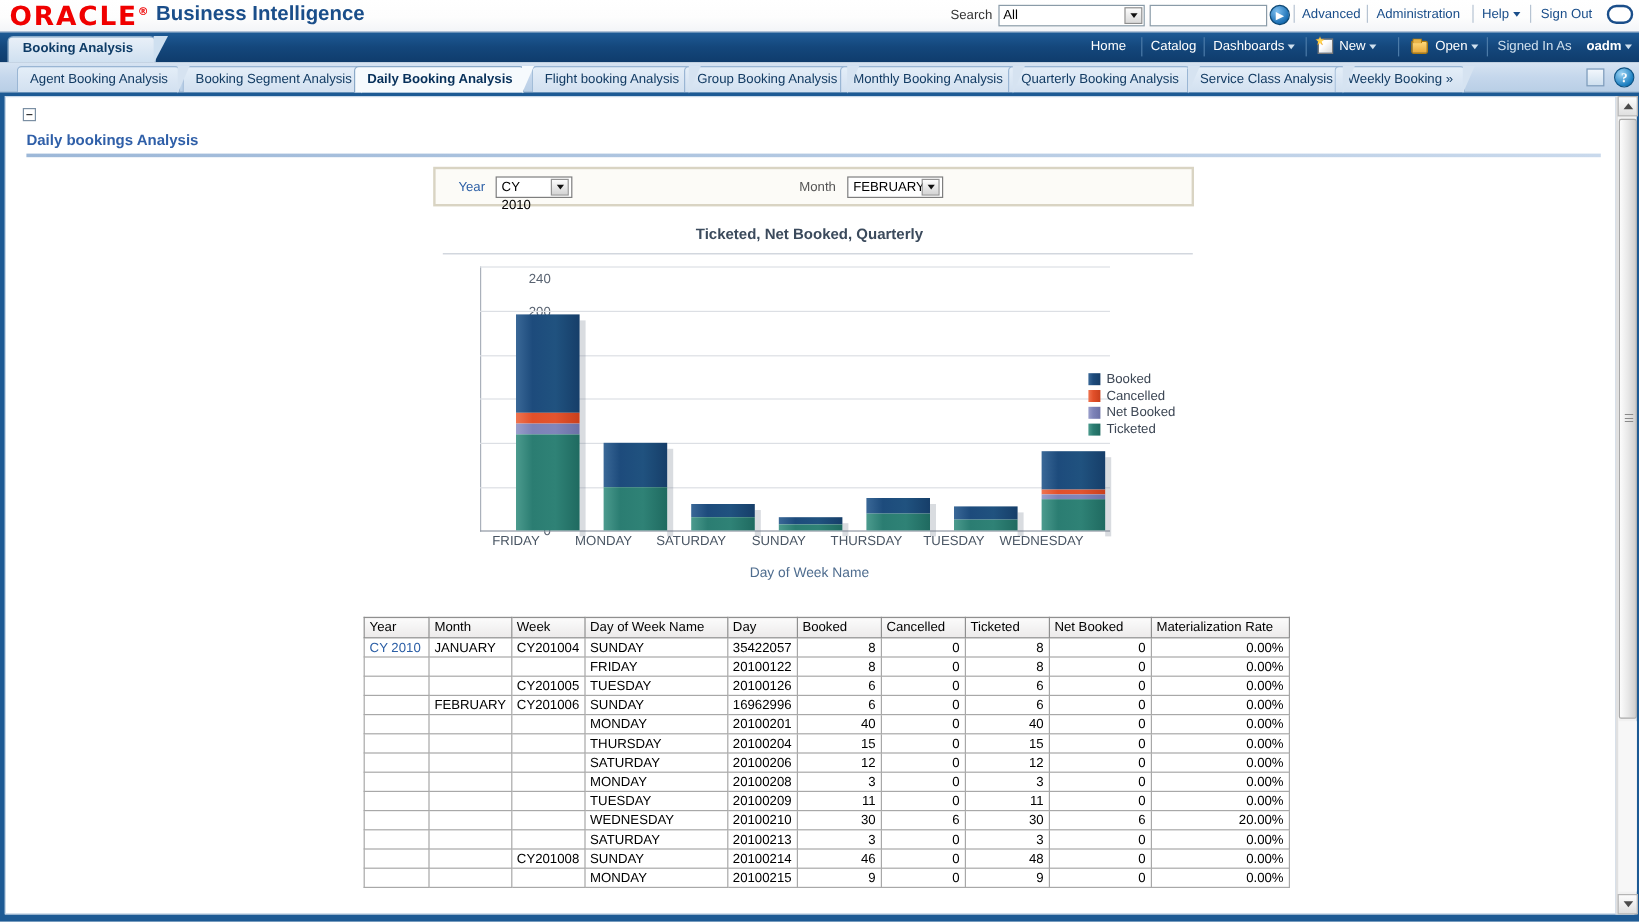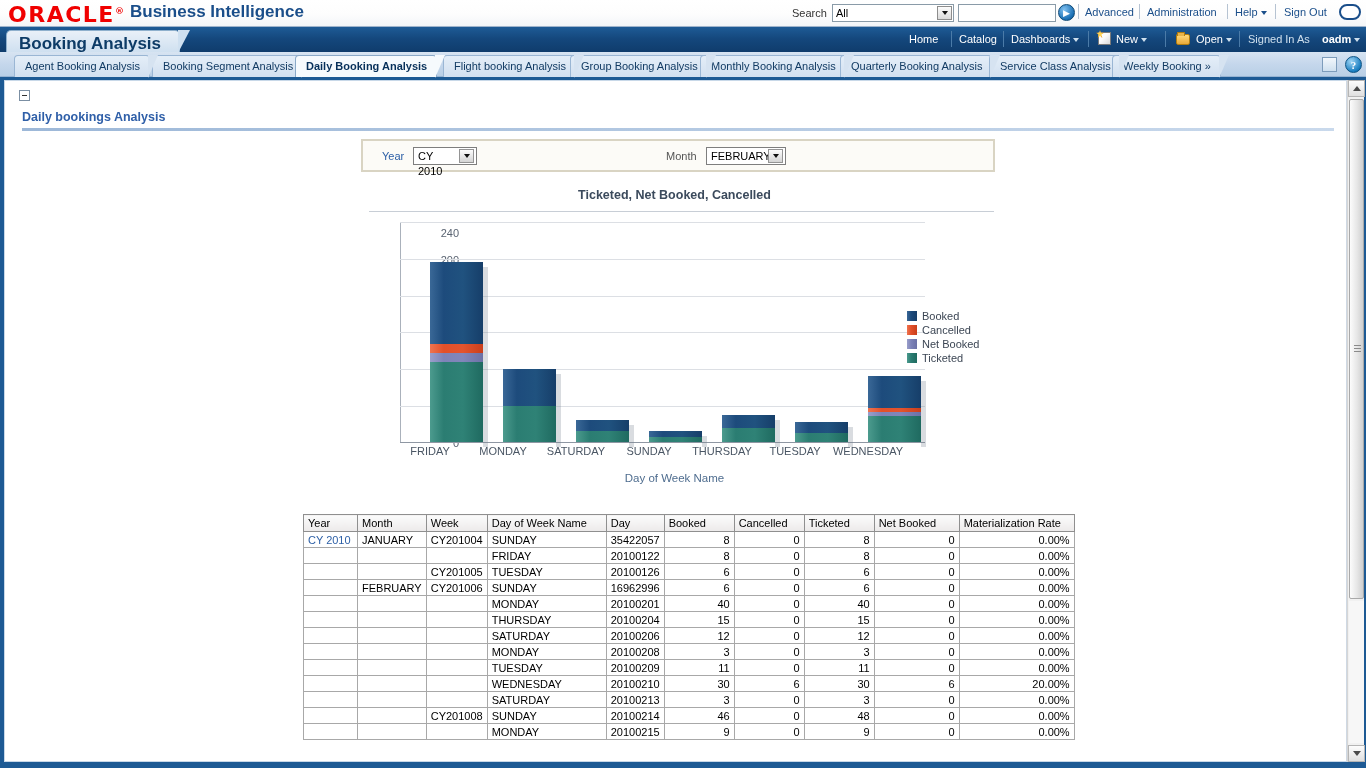--- a/index.html
+++ b/index.html
@@ -72,21 +72,21 @@
   
   .nav-bar {
     position: absolute; left: 0; top: 27px; width: 1366px; height: 25px;
     background: linear-gradient(to bottom, #1e5b96 0%, #14477c 48%, #0f3c6c 100%);
   }
   .page-tab {
     position: absolute; left: 6px; top: 3px; height: 22px;
     padding: 3px 18px 0 12px;
     background: linear-gradient(to bottom, #e9f0f8, #cfe0f0);
     border-radius: 5px 5px 0 0;
-    color: #0d3b66; font-size: 17px; font-weight: bold;
+    color: #0d3b66; font-size: 11px; font-weight: bold;
     border: 1px solid #8fb0cd; border-bottom: none;
   }
   .page-tab:after {
     content:""; position:absolute; right:-11px; top:-1px;
     border-left: 12px solid #cfe0f0;
     border-bottom: 23px solid transparent;
     border-top: 0px solid transparent;
   }
   .nav-link {
     position: absolute; top: 6px; color: #ffffff; font-size: 11px; text-decoration: none;
@@ -356,21 +356,21 @@
   <div class="prompt-label" style="left:303px;color:#555;">Month</div>
   <div class="dd" style="left:343px;width:80px;">
     <span>FEBRUARY</span>
     <span class="arrowbox">
         <i></i>
       </span>
   </div>
 </div>
 
 <div class="chart-wrap">
-  <div class="chart-title">Ticketed, Net Booked, Cancelled</div>
+  <div class="chart-title">Ticketed, Net Booked, Quarterly</div>
   <div class="chart-title-rule"></div>
 
   <div class="ytick" style="top:32px;margin-top:10px;">240</div>
   <div class="ytick" style="top:69px;">200</div>
   <div class="ytick" style="top:106px;">160</div>
   <div class="ytick" style="top:142px;">120</div>
   <div class="ytick" style="top:179px;">80</div>
   <div class="ytick" style="top:216px;">40</div>
   <div class="ytick" style="top:252px;">0</div>
 

